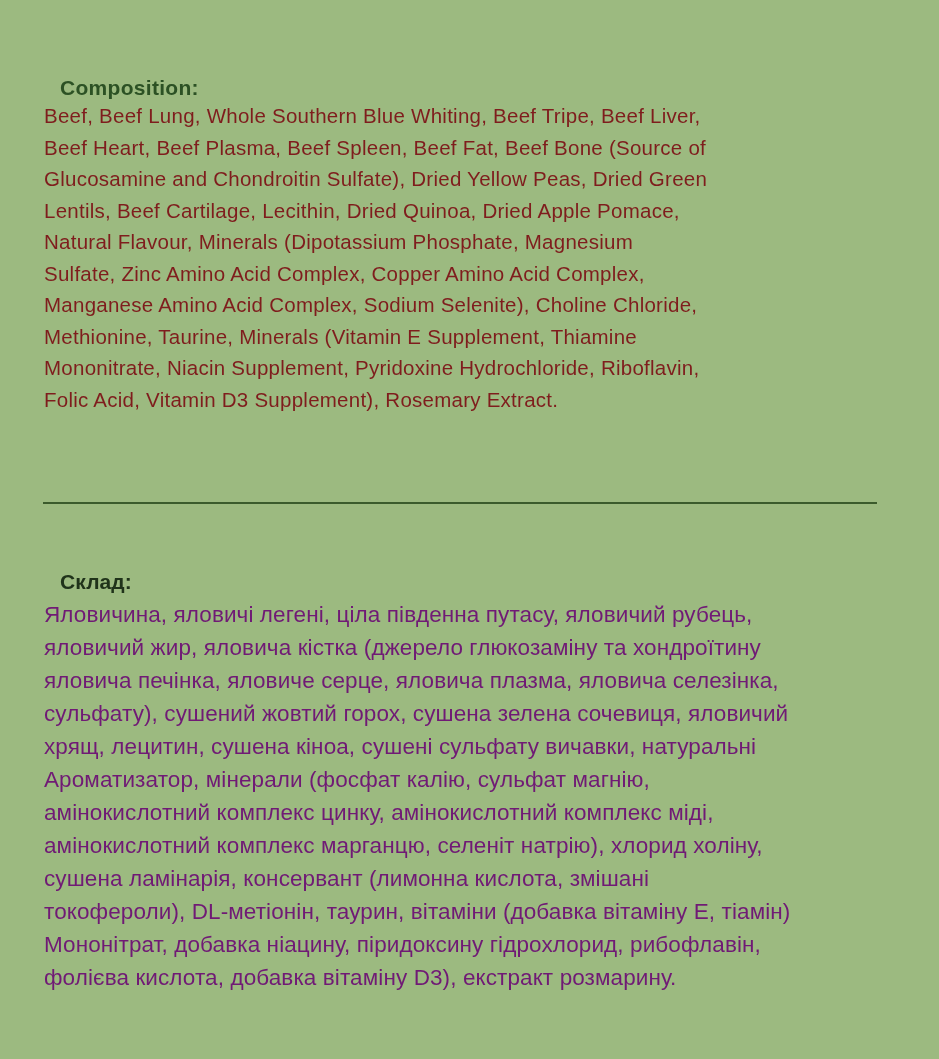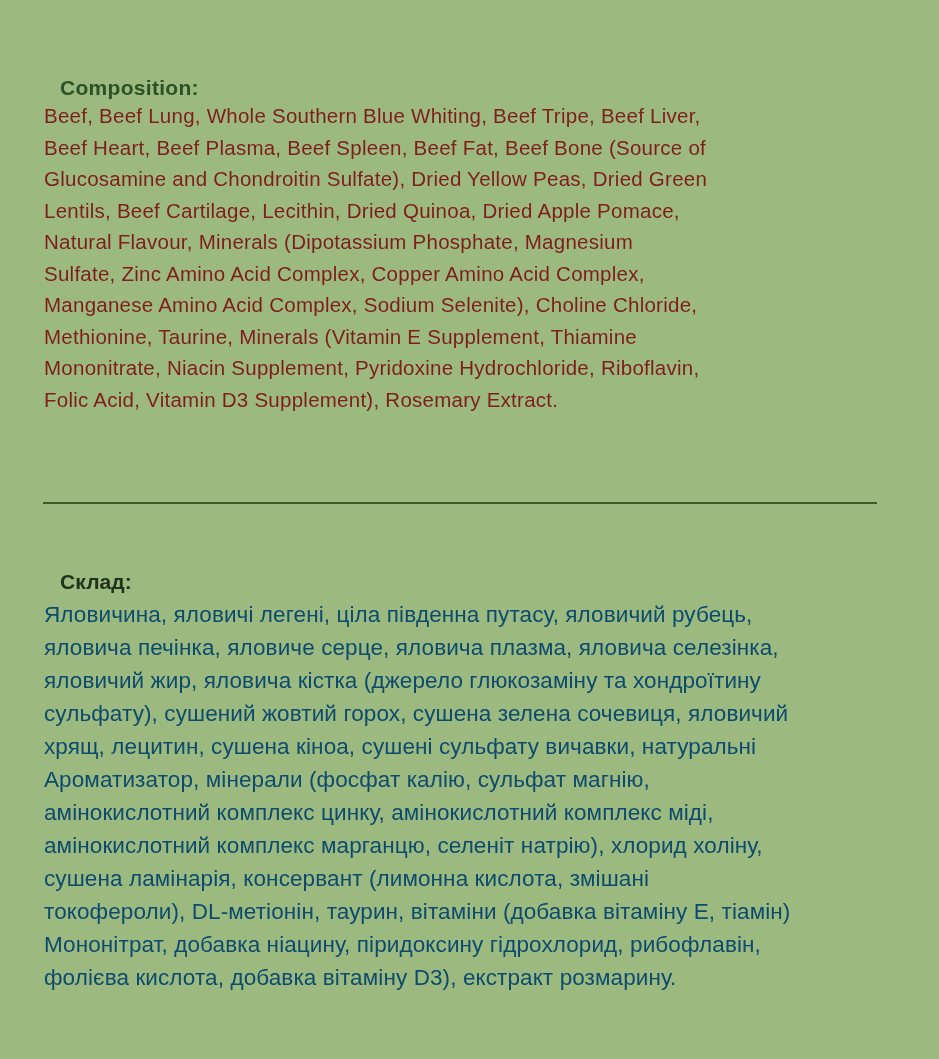--- a/index.html
+++ b/index.html
@@ -43,21 +43,21 @@
     font-size: 20.5px;
     line-height: 31.5px;
     letter-spacing: 0.25px;
     color: #7f1d1d;
   }
   .para-uk {
     top: 598px;
     font-size: 22.5px;
     line-height: 33px;
     letter-spacing: 0.1px;
-    color: #0c4a6e;
+    color: #701a75;
   }
   .divider {
     position: absolute;
     left: 43px;
     top: 502px;
     width: 834px;
     height: 2px;
     background: #3b5b2c;
   }
 </style>
@@ -80,22 +80,22 @@
     <div>Mononitrate, Niacin Supplement, Pyridoxine Hydrochloride, Riboflavin,</div>
     <div>Folic Acid, Vitamin D3 Supplement), Rosemary Extract.</div>
   </div>
 
   <div class="divider"></div>
 
   <h2 class="heading heading-uk">Склад:</h2>
 
   <div class="para para-uk">
     <div>Яловичина, яловичі легені, ціла південна путасу, яловичий рубець,</div>
+    <div>яловичий жир, яловича кістка (джерело глюкозаміну та хондроїтину</div>
     <div>яловича печінка, яловиче серце, яловича плазма, яловича селезінка,</div>
-    <div>яловичий жир, яловича кістка (джерело глюкозаміну та хондроїтину</div>
     <div>сульфату), сушений жовтий горох, сушена зелена сочевиця, яловичий</div>
     <div>хрящ, лецитин, сушена кіноа, сушені сульфату вичавки, натуральні</div>
     <div>Ароматизатор, мінерали (фосфат калію, сульфат магнію,</div>
     <div>амінокислотний комплекс цинку, амінокислотний комплекс міді,</div>
     <div>амінокислотний комплекс марганцю, селеніт натрію), хлорид холіну,</div>
     <div>сушена ламінарія, консервант (лимонна кислота, змішані</div>
     <div>токофероли), DL-метіонін, таурин, вітаміни (добавка вітаміну Е, тіамін)</div>
     <div>Мононітрат, добавка ніацину, піридоксину гідрохлорид, рибофлавін,</div>
     <div>фолієва кислота, добавка вітаміну D3), екстракт розмарину.</div>
   </div>

